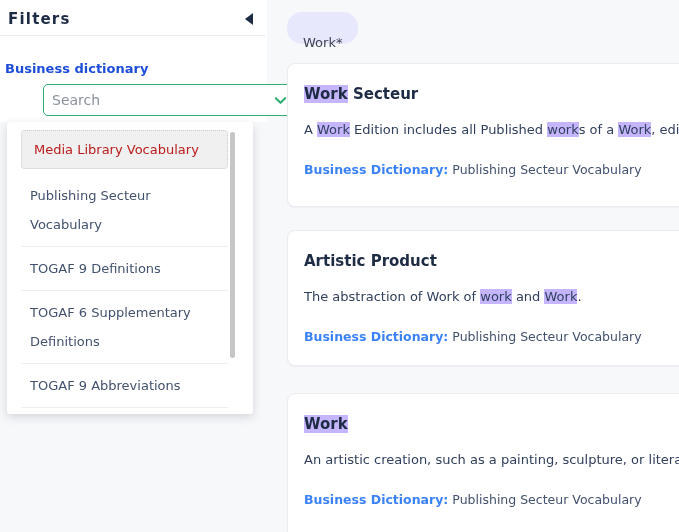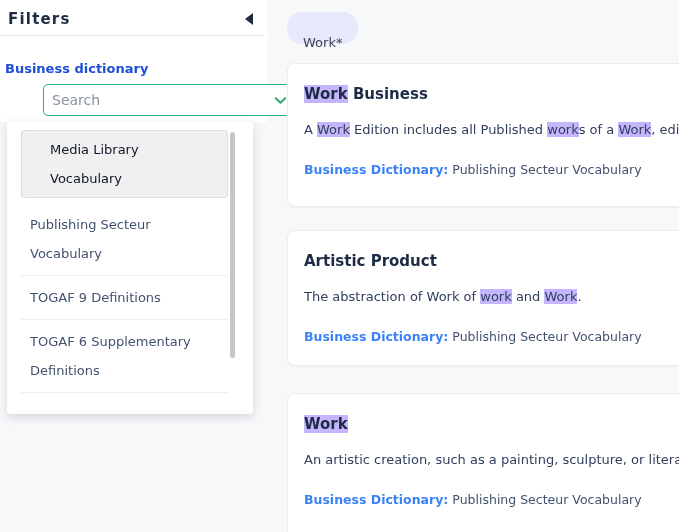--- a/index.html
+++ b/index.html
@@ -56,22 +56,22 @@
     box-shadow:0 3px 10px rgba(80,90,110,0.22);
     z-index:5;
   }
   .dd-item {
     margin:0 25px 0 14px; padding:7px 9px;
     font-size:13px; line-height:29px; color:#42526e;
     border-bottom:1px solid #eceef2; cursor:pointer;
   }
   .dd-item:last-child { border-bottom:1px solid #eceef2; }
   .dd-item.selected {
-    margin:8px 25px 5px 14px; padding:4px 28px;
-    background:#f0f0f0; color:#0f172a;
+    margin:8px 25px 5px 14px; padding:4px 12px;
+    background:#f0f0f0; color:#b91c1c;
     border:1px dotted #c9cccf; border-radius:4px;
   }
   .dd-scrollbar {
     position:absolute; right:18px; top:10px; width:5px; height:226px;
     background:#c4c6c8; border-radius:3px;
   }
 
   
   .chip {
     position:absolute; left:287px; top:12px; height:29px;
@@ -117,27 +117,28 @@
       <polyline points="3,5.5 8,10.5 13,5.5" fill="none" stroke="#2fae72" stroke-width="2.2" stroke-linecap="round" stroke-linejoin="round"></polyline>
     </svg>
   </div>
 </div>
 
 <div class="dropdown">
   <div class="dd-item selected">Media Library Vocabulary</div>
   <div class="dd-item">Publishing Secteur Vocabulary</div>
   <div class="dd-item">TOGAF 9 Definitions</div>
   <div class="dd-item">TOGAF 6 Supplementary Definitions</div>
+  <div class="dd-item">TOGAF 9 Abbreviations</div>
   <div class="dd-scrollbar"></div>
 </div>
 
 <div class="chip">Work*</div>
 
 <div class="card card-1">
-  <div class="card-title"><span class="hl">Work</span><span> Business</span></div>
+  <div class="card-title"><span class="hl">Work</span><span> Secteur</span></div>
   <div class="card-desc"><span>A </span><span class="hl">Work</span><span> Edition includes all Published </span><span class="hl">work</span><span>s of a </span><span class="hl">Work</span><span>, edited</span></div>
   <div class="card-meta">
     <b>Business Dictionary:</b><span>Publishing Secteur Vocabulary</span>
   </div>
 </div>
 
 <div class="card card-2">
   <div class="card-title"><span>Artistic Product</span></div>
   <div class="card-desc"><span>The abstraction of Work of </span><span class="hl">work</span><span> and </span><span class="hl">Work</span><span>.</span></div>
   <div class="card-meta">

